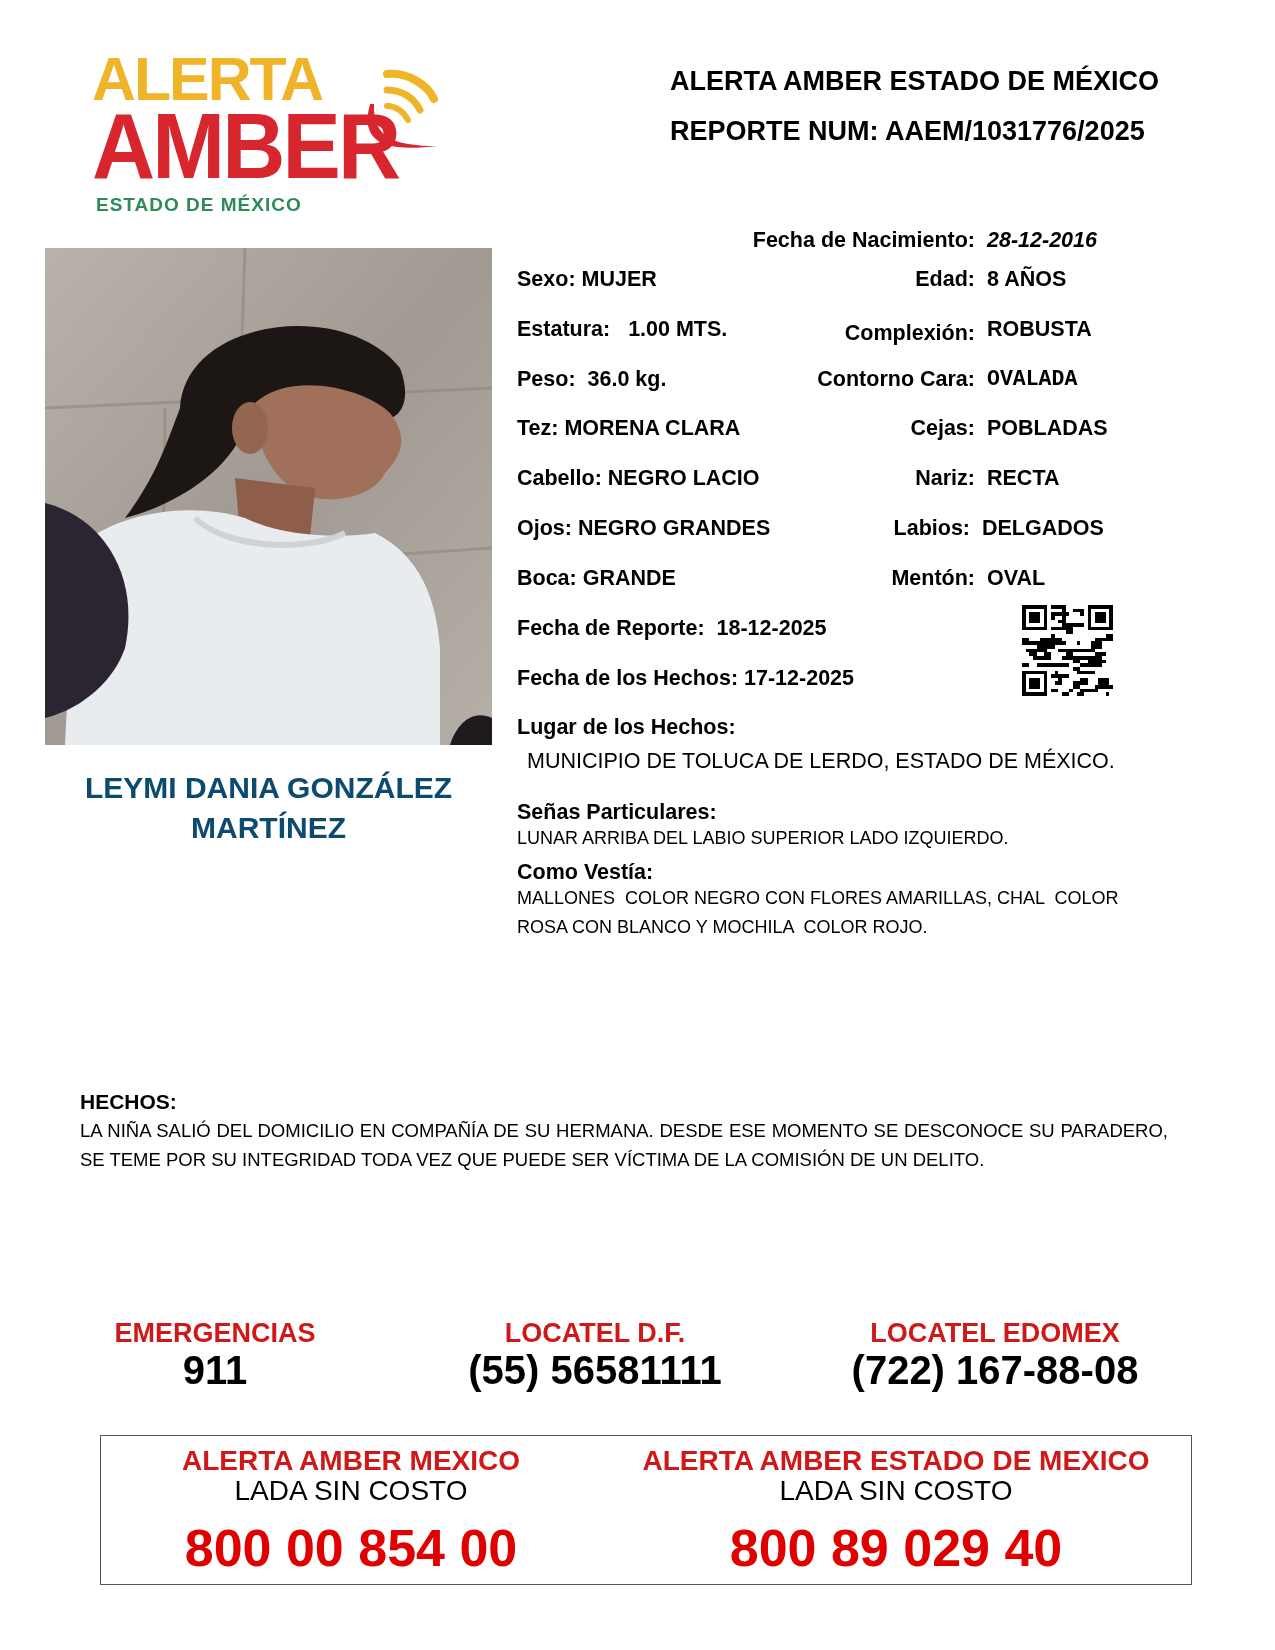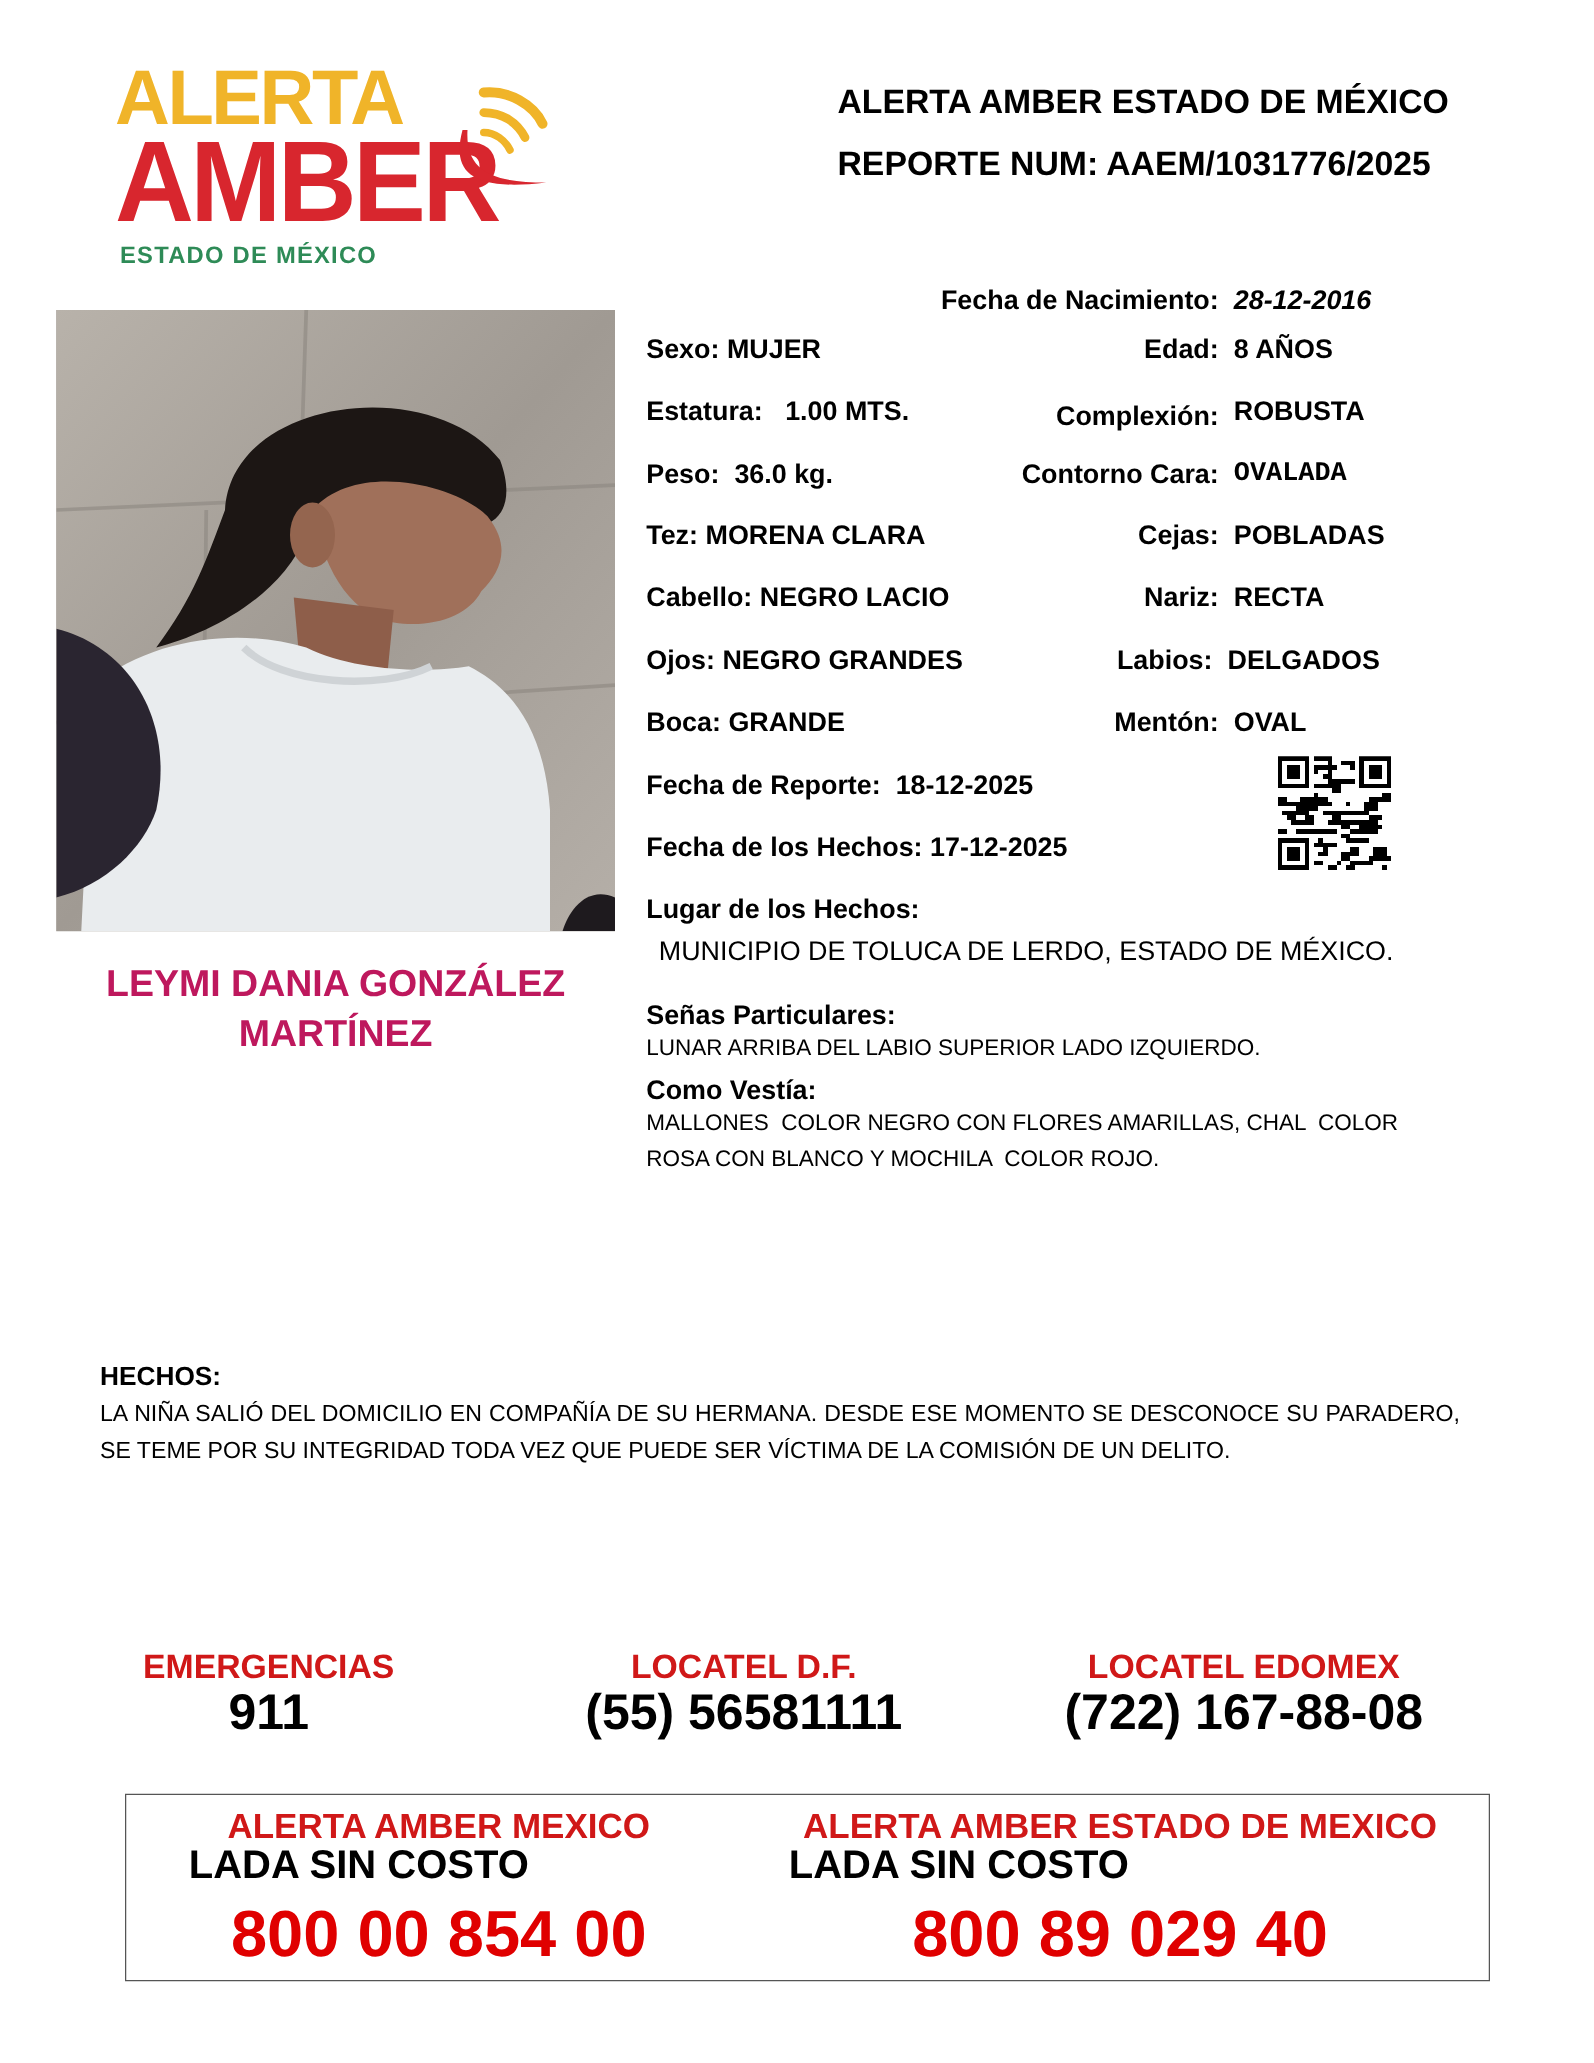--- a/index.html
+++ b/index.html
@@ -19,42 +19,42 @@
 
   
   .hdr { font-weight:bold; font-size:27px; line-height:30px; white-space:nowrap; }
   #hdr1 { left:670px; top:66px; }
   #hdr2 { left:670px; top:116px; }
 
   
   #photo { left:45px; top:248px; width:447px; height:497px; overflow:hidden; background:#a59f98; }
 
   
-  #name { left:45px; top:768px; width:447px; text-align:center; color:#be185d; font-weight:bold;
+  #name { left:45px; top:768px; width:447px; text-align:center; color:#0c4a6e; font-weight:bold;
           font-size:30px; line-height:40px; }
 
   
   .f { font-weight:bold; font-size:21.5px; line-height:26px; white-space:pre; }
   .lbl-r { text-align:right; }
   .qr { left:1022px; top:605px; width:91px; height:91px; }
 
   .sec-title { font-weight:bold; font-size:21.5px; line-height:26px; }
   .sec-body { font-size:18px; line-height:26px; }
   .place { font-size:21.5px; line-height:26px; }
 
   #hechos-title { left:80px; top:1090px; font-weight:bold; font-size:21px; }
   #hechos-body { left:80px; top:1116px; width:1088px; font-size:18.5px; line-height:29px; text-align:justify; }
 
   
   .ph-lbl { color:#d01818; font-weight:bold; font-size:27px; line-height:30px; text-align:center; }
   .ph-num { font-weight:bold; font-size:40px; line-height:44px; text-align:center; }
 
   #toll-box { left:100px; top:1435px; width:1092px; height:150px; border:1.5px solid #555; box-sizing:border-box; }
   .tb-title { color:#d01818; font-weight:bold; font-size:28px; line-height:30px; text-align:center; white-space:nowrap; }
-  .tb-sub { font-weight:bold; font-size:32px; line-height:30px; }
+  .tb-sub { font-weight:normal; font-size:28px; line-height:30px; text-align:center; }
   .tb-num { color:#e00000; font-weight:bold; font-size:52px; line-height:56px; text-align:center; }
 </style>
 </head>
 <body>
 
 <div id="logo" class="abs">
   <div class="logo-alerta">ALERTA</div>
   <div class="logo-amber">AMBER</div>
   <div class="logo-sub">ESTADO DE MÉXICO</div>
   <svg class="logo-horn" viewBox="0 0 100 110">

